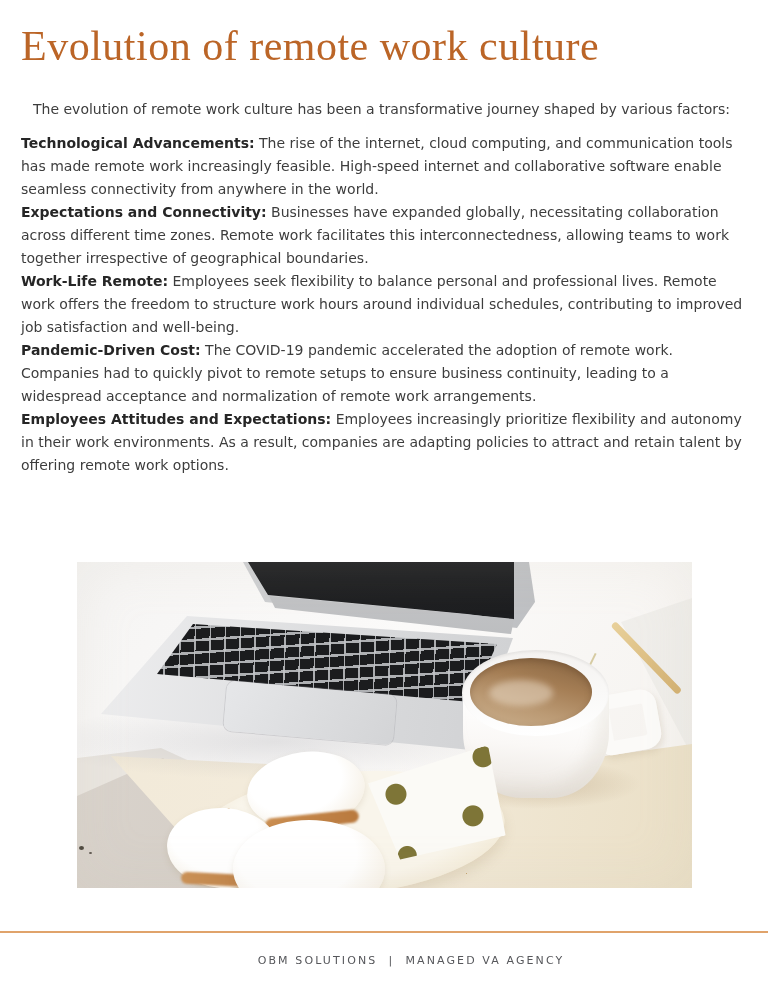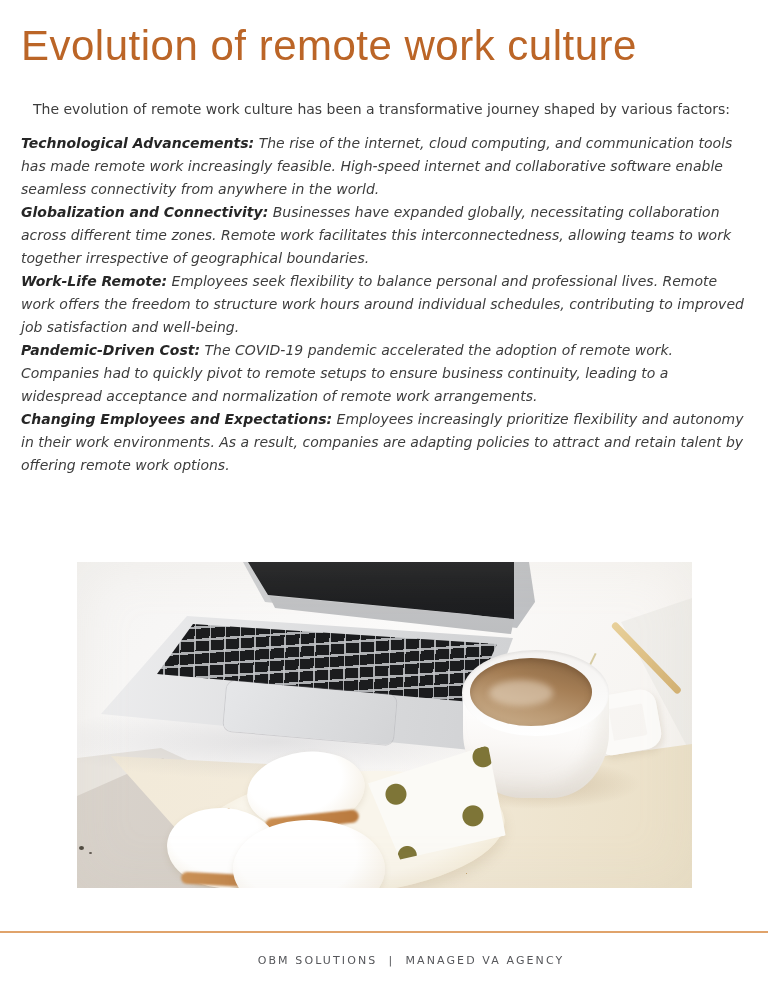--- a/index.html
+++ b/index.html
@@ -4,33 +4,33 @@
 <style>
   html, body { margin: 0; padding: 0; background: #ffffff; }
   body {
     width: 768px; height: 994px; position: relative; overflow: hidden;
     font-family: "DejaVu Sans", sans-serif; color: #3d3d3d;
   }
 
   
   .page-title {
     position: absolute; left: 21px; top: 22px; margin: 0;
-    font-family: Liberation Sans, sans-serif; font-weight: 400;
+    font-family: Liberation Serif, serif; font-weight: 400;
     font-size: 42px; line-height: 1.15; letter-spacing: 0.5px;
     color: #bb6527;
   }
   .intro {
     position: absolute; left: 21px; top: 86px; width: 730px; margin: 12px;
     font-size: 14px; line-height: 23px;
   }
   .body-block {
     position: absolute; left: 21px; top: 132px; width: 731px;
     font-size: 14px; line-height: 23px;
   }
-  .body-block p { margin: 0; font-style: italic; }
+  .body-block p { margin: 0; }
   .body-block strong { color: #262626; font-weight: 700; }
 
   
   .photo {
     position: absolute; left: 77px; top: 562px; width: 615px; height: 326px;
     overflow: hidden; margin: 0;
     background: linear-gradient(125deg, #f5f4f3 0%, #fbfaf9 45%, #f4f1ed 100%);
   }
   .photo::after {
     content: ""; position: absolute; inset: 0; pointer-events: none;
@@ -136,24 +136,24 @@
 <body>
 
 <article>
 
   <h1 class="page-title">Evolution of remote work culture</h1>
 
   <p class="intro">The evolution of remote work culture has been a transformative journey shaped by various factors:</p>
 
   <div class="body-block">
     <p><strong>Technological Advancements:</strong> <span>The rise of the internet, cloud computing, and communication tools has made remote work increasingly feasible. High-speed internet and collaborative software enable seamless connectivity from anywhere in the world.</span></p>
-    <p><strong>Globalization and Connectivity:</strong> <span>Businesses have expanded globally, necessitating collaboration across different time zones. Remote work facilitates this interconnectedness, allowing teams to work together irrespective of geographical boundaries.</span></p>
+    <p><strong>Expectations and Connectivity:</strong> <span>Businesses have expanded globally, necessitating collaboration across different time zones. Remote work facilitates this interconnectedness, allowing teams to work together irrespective of geographical boundaries.</span></p>
     <p><strong>Work-Life Remote:</strong> <span>Employees seek flexibility to balance personal and professional lives. Remote work offers the freedom to structure work hours around individual schedules, contributing to improved job satisfaction and well-being.</span></p>
     <p><strong>Pandemic-Driven Cost:</strong> <span>The COVID-19 pandemic accelerated the adoption of remote work. Companies had to quickly pivot to remote setups to ensure business continuity, leading to a widespread acceptance and normalization of remote work arrangements.</span></p>
-    <p><strong>Changing Employees and Expectations:</strong> <span>Employees increasingly prioritize flexibility and autonomy in their work environments. As a result, companies are adapting policies to attract and retain talent by offering remote work options.</span></p>
+    <p><strong>Employees Attitudes and Expectations:</strong> <span>Employees increasingly prioritize flexibility and autonomy in their work environments. As a result, companies are adapting policies to attract and retain talent by offering remote work options.</span></p>
   </div>
 
   <figure class="photo" aria-label="White desk with an open laptop, a cup of milky coffee, a gold pencil on a white notepad, and white cream-filled cookies on a speckled plate with an olive polka-dot napkin">
     <div class="layer notebook"></div>
     <div class="pencil"></div>
     <div class="sprig"></div>
 
     <div class="layer book-light"></div>
     <div class="layer book-gray"></div>
     <div class="layer book-cream"></div>

